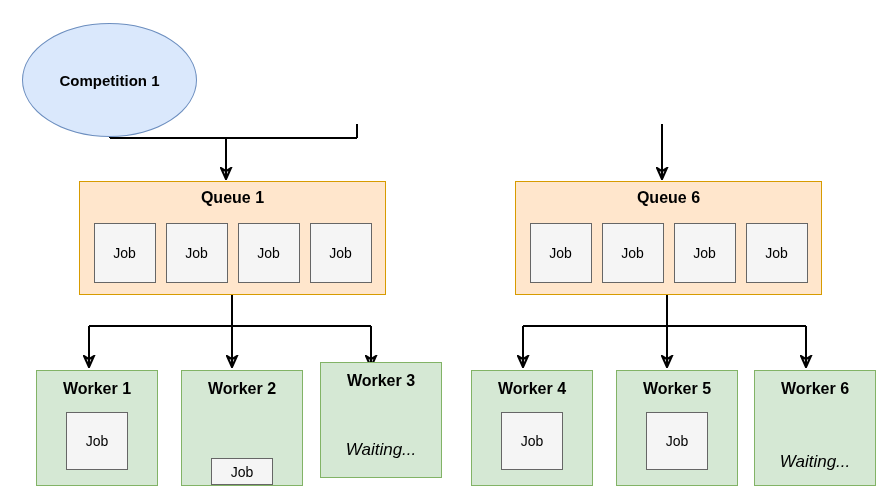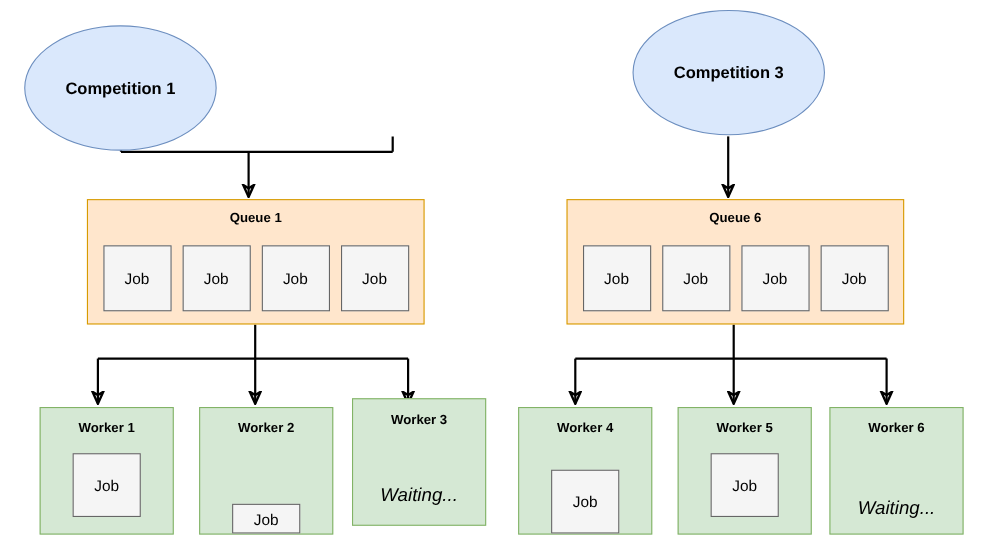--- a/index.html
+++ b/index.html
@@ -59,21 +59,21 @@
     border: 1.5px solid var(--queue-stroke);
     background: var(--queue-fill);
     box-sizing: border-box;
     display: flex;
     flex-direction: column;
     align-items: center;
     padding-top: 7px;
   }
   .queue-title, .worker-title {
     font-weight: bold;
-    font-size: 12px;
+    font-size: 16px;
     line-height: 18px;
   }
   .job-row {
     display: flex;
     gap: 10px;
     margin-top: 16px;
   }
   .job {
     width: 62px;
     height: 60px;
@@ -132,23 +132,20 @@
     <path d="M371,326 V367" marker-end="url(#arrow)"></path>
     <path d="M523,326 H806"></path>
     <path d="M523,326 V367" marker-end="url(#arrow)"></path>
     <path d="M667,295 V367" marker-end="url(#arrow)"></path>
     <path d="M806,326 V367" marker-end="url(#arrow)"></path>
   </svg>
 
   <div class="competition" style="left:22px; top:23px;">
     <span>Competition 1</span>
   </div>
-  <div class="competition" style="left:575px; top:9px;">
-    <span>Competition 3</span>
-  </div>
 
   <div class="queue" style="left:79px; top:181px;">
     <div class="queue-title">Queue 1</div>
     <div class="job-row">
       <div class="job">
           <span>Job</span>
         </div>
       <div class="job">
           <span>Job</span>
         </div>
@@ -188,21 +185,21 @@
   <div class="worker" style="left:181px; top:370px;gap:46px;">
     <div class="worker-title">Worker 2</div>
     <div class="job">
         <span>Job</span>
       </div>
   </div>
   <div class="worker" style="left:320px; top:362px;gap:18px;">
     <div class="worker-title">Worker 3</div>
     <div class="waiting">Waiting...</div>
   </div>
-  <div class="worker" style="left:471px; top:370px;justify-content:space-between;">
+  <div class="worker" style="left:471px; top:370px;">
     <div class="worker-title">Worker 4</div>
     <div class="job">
         <span>Job</span>
       </div>
   </div>
   <div class="worker" style="left:616px; top:370px;">
     <div class="worker-title">Worker 5</div>
     <div class="job">
         <span>Job</span>
       </div>

